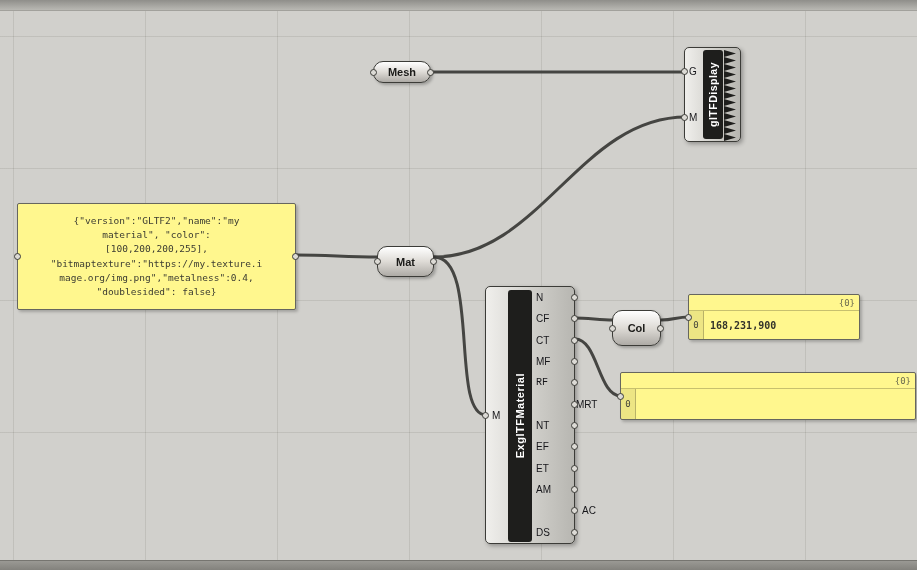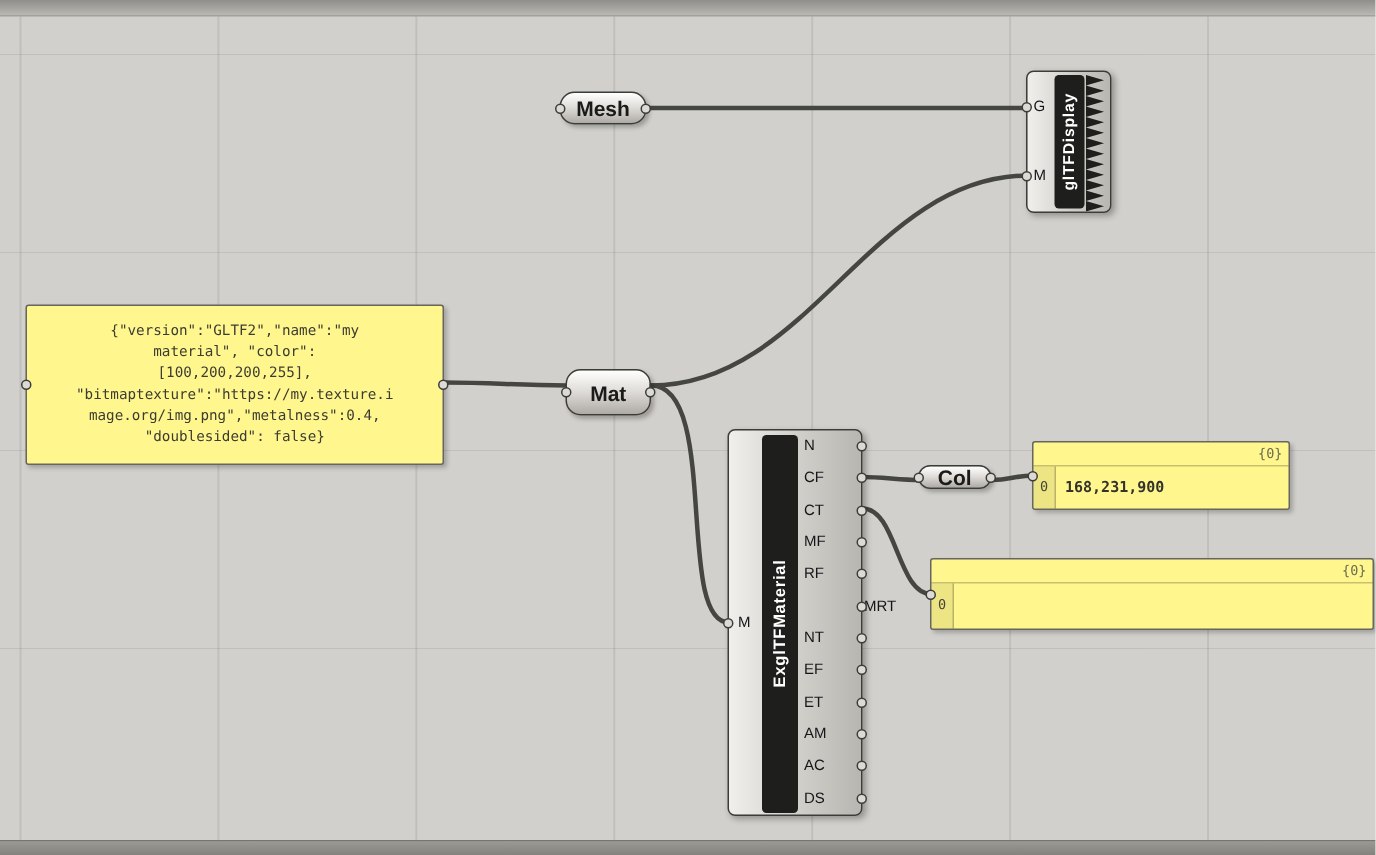--- a/index.html
+++ b/index.html
@@ -16,21 +16,21 @@
   .strip-bottom{position:absolute;left:0;bottom:0;width:917px;height:9px;
     background:linear-gradient(to bottom,#9a9994,#83827d);border-top:1px solid #767570;}
   svg.wires{position:absolute;left:0;top:0;pointer-events:none;}
   .wire{fill:none;stroke:#454542;stroke-width:3;stroke-linecap:round;}
 
   
   .capsule{position:absolute;display:flex;align-items:center;justify-content:center;
     border:1px solid #3c3c38;border-radius:10px;box-sizing:border-box;
     background:linear-gradient(180deg,#ffffff 0%,#dedbd6 50%,#aeaba6 100%);
     box-shadow:2px 2px 3px rgba(0,0,0,.25);
-    font-weight:bold;font-size:14px;color:#1a1a18;}
+    font-weight:bold;font-size:11px;color:#1a1a18;}
   .grip{position:absolute;width:7px;height:7px;border-radius:50%;box-sizing:border-box;
     background:#dcdad5;border:1px solid #3c3c38;}
   .grip.left{left:-4px;top:50%;margin-top:-3.5px;}
   .grip.right{right:-4px;top:50%;margin-top:-3.5px;}
 
   
   .comp{position:absolute;border:1px solid #3c3c38;border-radius:5px;box-sizing:border-box;
     background:linear-gradient(90deg,#f0efec 0%,#cfcec9 55%,#b7b6b1 100%);
     box-shadow:2px 2px 4px rgba(0,0,0,.3);}
   .blackbar{position:absolute;background:#1e1e1c;border-radius:3px;
@@ -141,21 +141,21 @@
           <span class="lbl" style="padding-left:2px;">CT</span>
           <span class="grip" style="right:-4px;top:50%;margin-top:-3.5px;"></span>
         </div>
 
         <div class="param-row">
           <span class="lbl" style="padding-left:2px;">MF</span>
           <span class="grip" style="right:-4px;top:50%;margin-top:-3.5px;"></span>
         </div>
 
         <div class="param-row">
-          <span class="lbl" style="padding-left:2px;">RF</span>
+          <span class="lbl" style="padding-left:2px;font-family:Liberation Mono, monospace;">RF</span>
           <span class="grip" style="right:-4px;top:50%;margin-top:-3.5px;"></span>
         </div>
 
         <div class="param-row">
           <span class="lbl" style="padding-left:2px;margin-left:40px;">MRT</span>
           <span class="grip" style="right:-4px;top:50%;margin-top:-3.5px;"></span>
         </div>
 
         <div class="param-row">
           <span class="lbl" style="padding-left:2px;">NT</span>
@@ -171,32 +171,32 @@
           <span class="lbl" style="padding-left:2px;">ET</span>
           <span class="grip" style="right:-4px;top:50%;margin-top:-3.5px;"></span>
         </div>
 
         <div class="param-row">
           <span class="lbl" style="padding-left:2px;">AM</span>
           <span class="grip" style="right:-4px;top:50%;margin-top:-3.5px;"></span>
         </div>
 
         <div class="param-row">
-          <span class="lbl" style="padding-left:2px;">AC</span>
+          <span class="lbl" style="padding-left:2px;margin-left:46px;">AC</span>
           <span class="grip" style="right:-4px;top:50%;margin-top:-3.5px;"></span>
         </div>
 
         <div class="param-row">
           <span class="lbl" style="padding-left:2px;">DS</span>
           <span class="grip" style="right:-4px;top:50%;margin-top:-3.5px;"></span>
         </div>
       </div>
   </div>
 
-  <div class="capsule" style="left:612px;top:310px;width:49px;height:16px;">
+  <div class="capsule" style="left:612px;top:310px;width:49px;height:36px;">
     <span>Col</span>
     <span class="grip left"></span>
     <span class="grip right"></span>
   </div>
 
   <div class="panel" style="left:688px;top:294px;width:172px;height:46px;">
     <div class="panel-header">{0}</div>
     <div class="panel-row">
       <div class="panel-index">0</div>
       <div class="panel-value">168,231,900</div>

